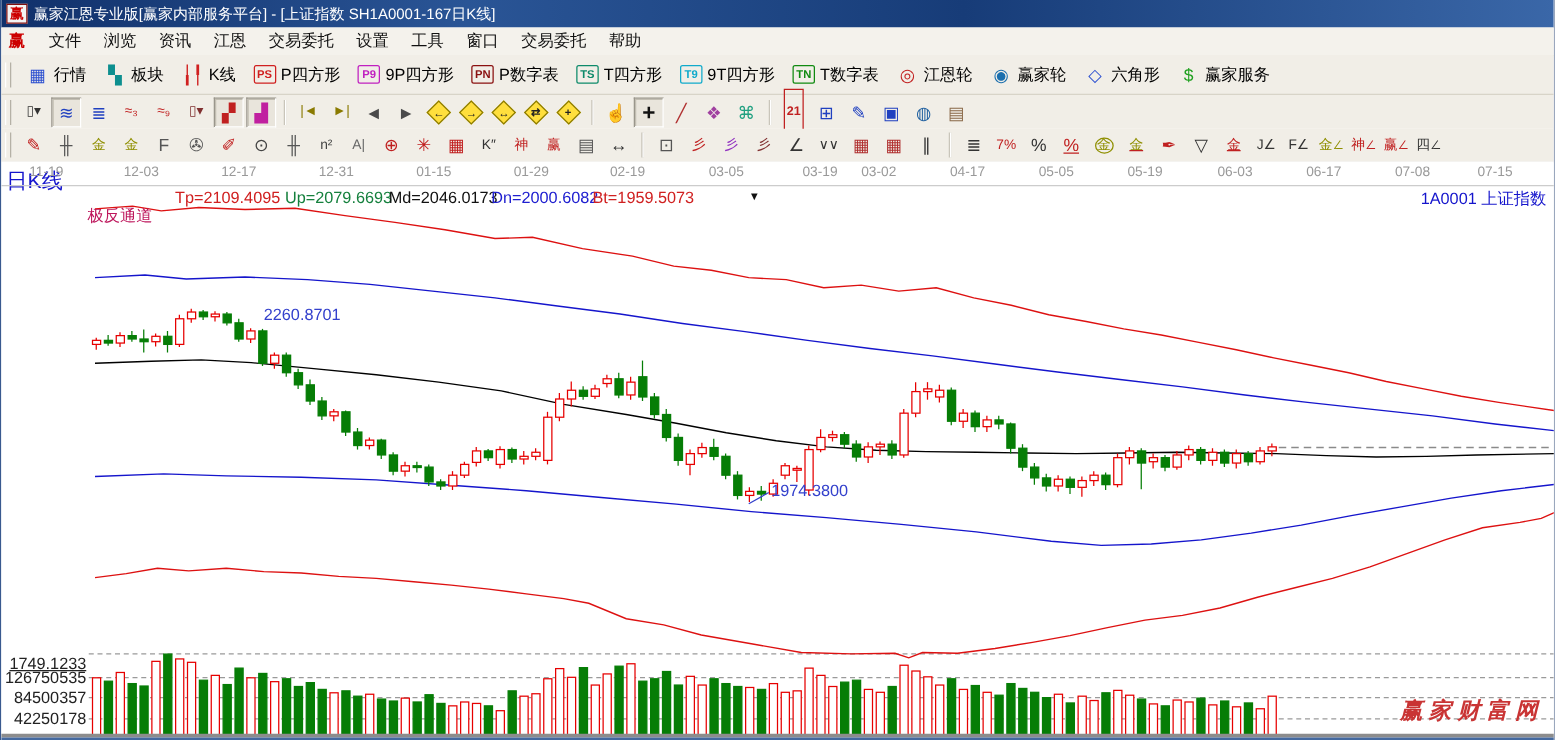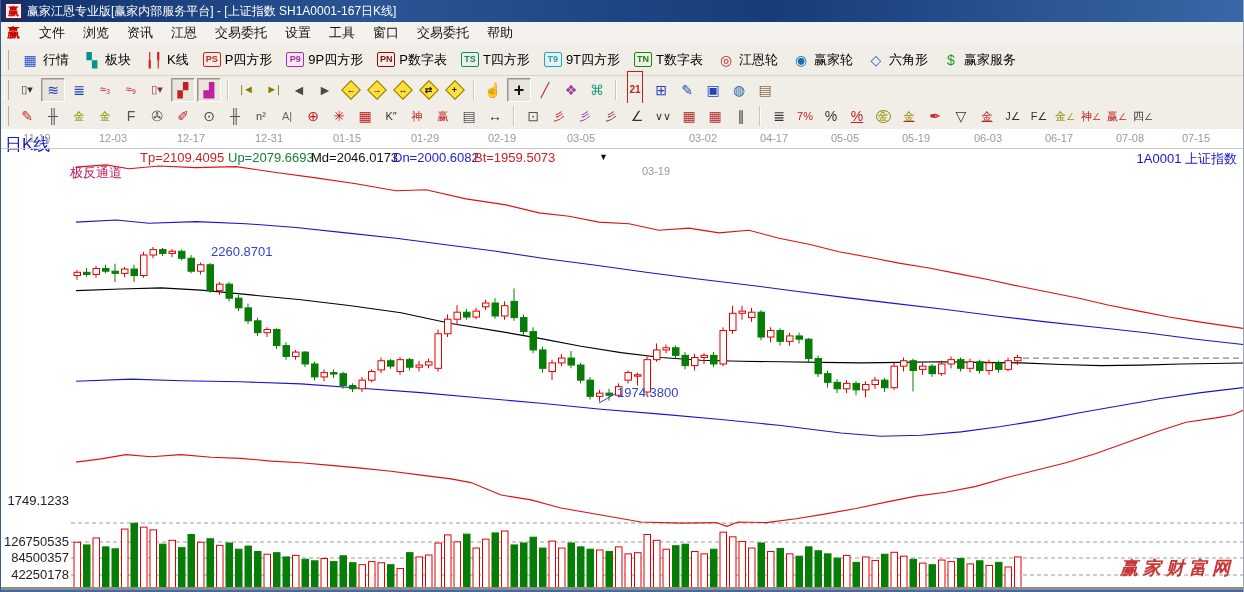--- a/index.html
+++ b/index.html
@@ -707,27 +707,27 @@
     <div class="bar-gray"></div>
     <div class="bar-blue"></div>
   <div class="datelbl" style="left: 16px;">11-19</div>
       <div class="datelbl" style="left: 92px;">12-03</div>
       <div class="datelbl" style="left: 170px;">12-17</div>
       <div class="datelbl" style="left: 248px;">12-31</div>
       <div class="datelbl" style="left: 326px;">01-15</div>
       <div class="datelbl" style="left: 404px;">01-29</div>
       <div class="datelbl" style="left: 481px;">02-19</div>
       <div class="datelbl" style="left: 560px;">03-05</div>
-      <div class="datelbl" style="left: 635px; margin-top: 33px;">03-19</div>
+      <div class="datelbl" style="left: 635px;">03-19</div>
       <div class="datelbl" style="left: 682px;">03-02</div>
       <div class="datelbl" style="left: 753px;">04-17</div>
       <div class="datelbl" style="left: 824px;">05-05</div>
       <div class="datelbl" style="left: 895px;">05-19</div>
       <div class="datelbl" style="left: 967px;">06-03</div>
       <div class="datelbl" style="left: 1038px;">06-17</div>
       <div class="datelbl" style="left: 1109px;">07-08</div>
       <div class="datelbl" style="left: 1175px;">07-15</div>
-      <div class="vlbl" style="top: 364px;">1749.1233</div>
+      <div class="vlbl" style="top: 394px; text-decoration: underline;">1749.1233</div>
       <div class="vlbl" style="top: 405px;">126750535</div>
       <div class="vlbl" style="top: 421px;">84500357</div>
       <div class="vlbl" style="top: 438px;">42250178</div>
     </div>
 </div>
 
 </body></html>

